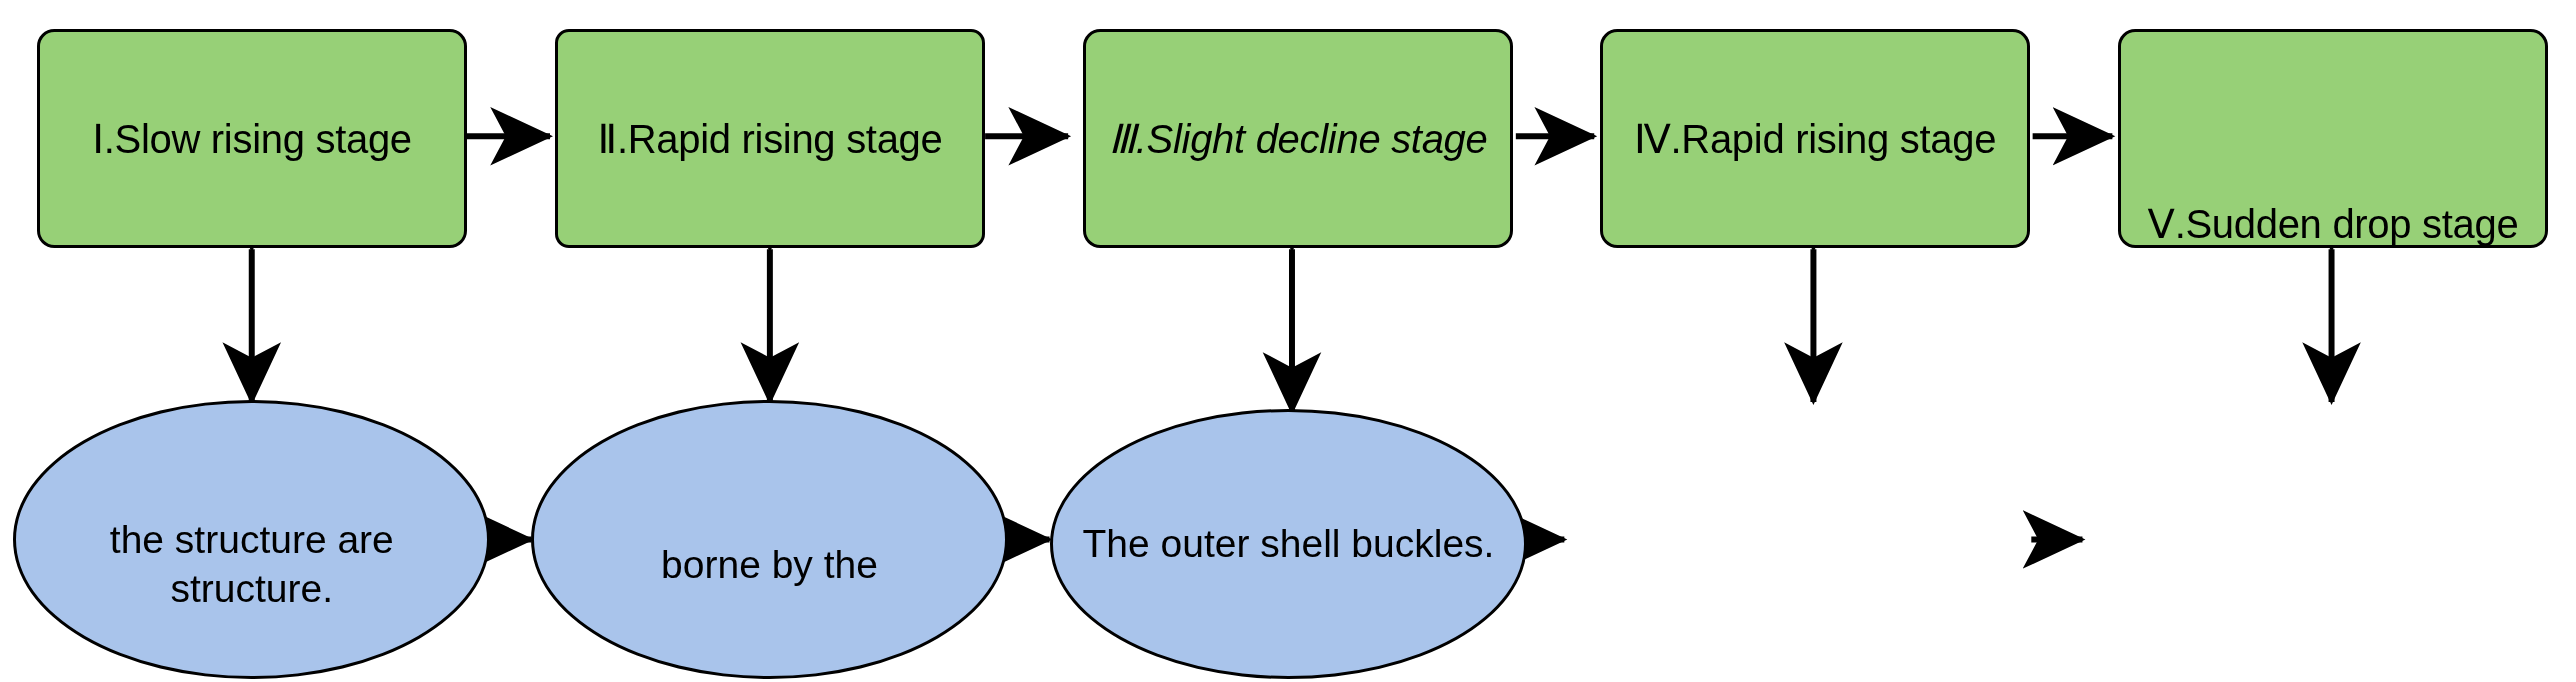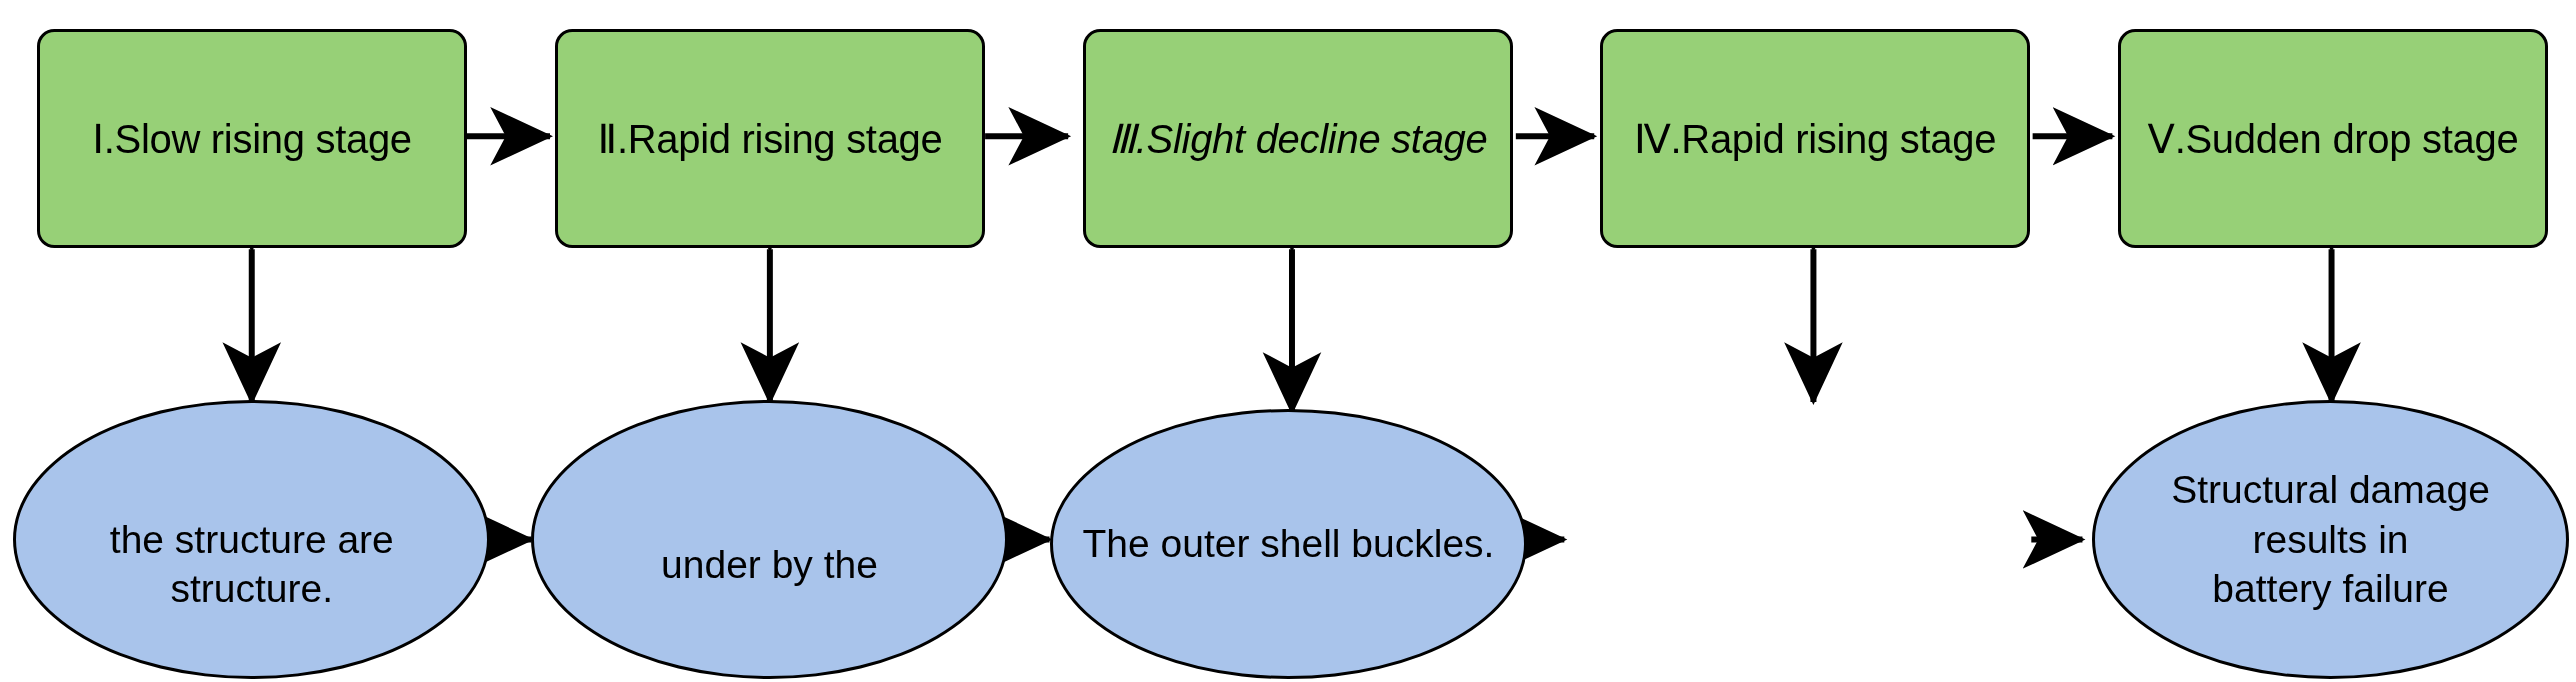--- a/index.html
+++ b/index.html
@@ -98,60 +98,53 @@
       <line x1="1945" y1="375" x2="1945" y2="620" marker-start="url(#arrowV)" marker-end="url(#arrowV)"></line>
       <line x1="2730" y1="375" x2="2730" y2="605" marker-start="url(#arrowV)" marker-end="url(#arrowV)"></line>
       <line x1="3510" y1="375" x2="3510" y2="605" marker-start="url(#arrowV)" marker-end="url(#arrowV)"></line>
     </g>
   </svg>
 
   <div class="stage-box" style="left:37px; top:29px; width:430px; height:219px;">
     <span>Ⅰ.Slow rising stage</span>
   </div>
 
-  <div class="stage-box" style="left:555px; top:29px; width:430px; height:219px;">
+  <div class="stage-box" style="left:555px; top:29px; width:430px; height:219px;border-radius:14px;">
     <span>Ⅱ.Rapid rising stage</span>
   </div>
 
   <div class="stage-box" style="left:1083px; top:29px; width:430px; height:219px;font-style:italic;">
     <span>Ⅲ.Slight decline stage</span>
   </div>
 
   <div class="stage-box" style="left:1600px; top:29px; width:430px; height:219px;">
     <span>Ⅳ.Rapid rising stage</span>
   </div>
 
-  <div class="stage-box" style="left:2118px; top:29px; width:430px; height:219px;">
+  <div class="stage-box" style="left:2118px; top:29px; width:430px; height:219px;align-items:flex-end;">
     <span>Ⅴ.Sudden drop stage</span>
   </div>
 
   <div class="effect-ellipse" style="left:13.3px; top:400px; width:477px; height:279px;">
     <span class="ellipse-text">
       <br>
       <span>the structure are</span><br>
       <span>structure.</span>
     </span>
   </div>
 
   <div class="effect-ellipse" style="left:531px; top:400px; width:477px; height:279px;">
     <span class="ellipse-text">
       <br>
-      <span>under by the</span><br>
+      <span>borne by the</span><br>
     </span>
   </div>
 
   <div class="effect-ellipse" style="left:1050px; top:409px; width:477px; height:270px;">
     <span class="ellipse-text">
       <span>The outer shell buckles.</span>
     </span>
   </div>
 
 
-  <div class="effect-ellipse" style="left:2092px; top:400px; width:477px; height:279px;">
-    <span class="ellipse-text">
-      <span>Structural damage</span><br>
-      <span>results in</span><br>
-      <span>battery failure</span>
-    </span>
-  </div>
 
 </div>
 
 
 </body></html>

